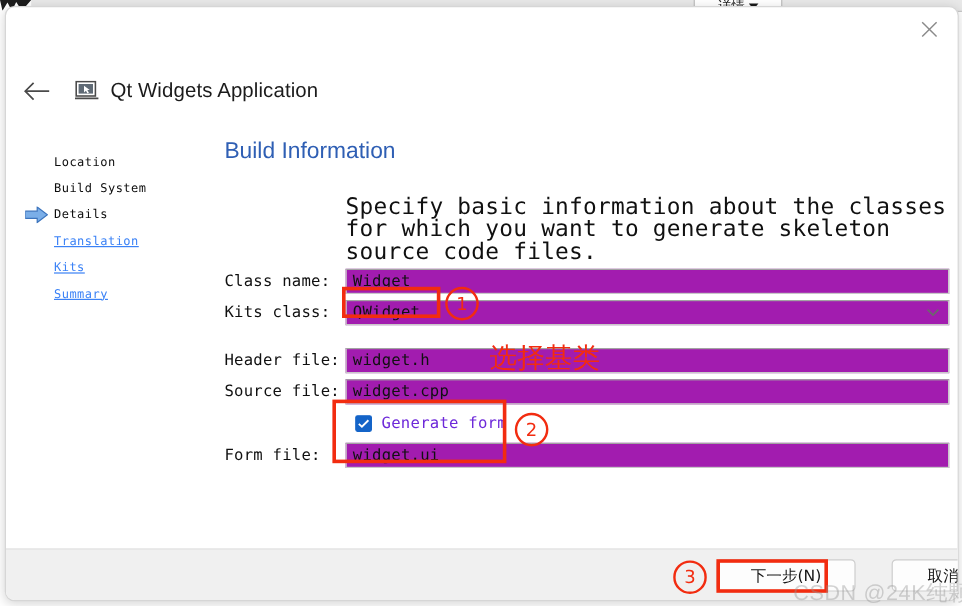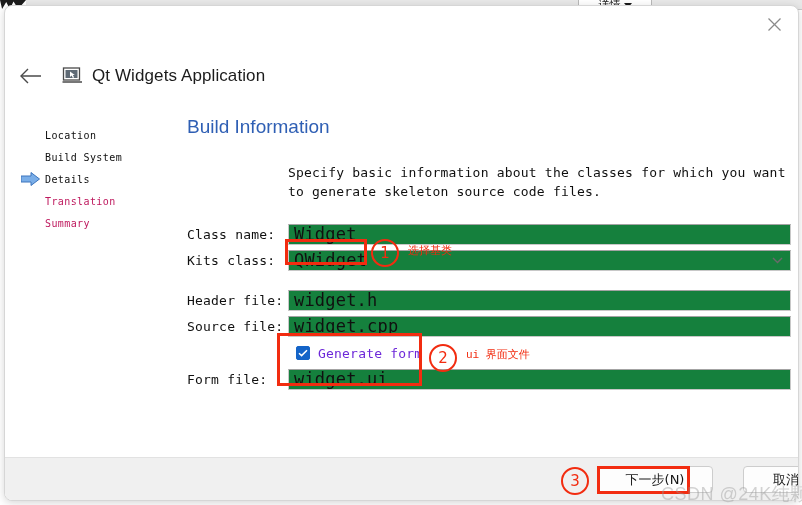--- a/index.html
+++ b/index.html
@@ -136,21 +136,21 @@
     display: flex;
     align-items: center;
     padding-left: 24px;
   }
   .sidebar-label {
     font-family: "DejaVu Sans Mono", monospace;
     font-size: 10px;
     color: #0d0d0d;
     letter-spacing: 0.4px;
   }
-  .sidebar-row.dim .sidebar-label { color: #be185d; }
+  .sidebar-row.dim .sidebar-label { color: #3b82f6; text-decoration: underline; }
   .sidebar-arrow {
     position: absolute;
     left: 0;
     top: 4px;
     width: 19px;
     height: 14px;
   }
 
   
   #content-title {
@@ -160,21 +160,21 @@
     font-size: 19px;
     color: #2f5fb4;
     font-family: "Liberation Sans", sans-serif;
   }
   #content-desc {
     position: absolute;
     left: 283px;
     top: 157px;
     width: 505px;
     font-family: "DejaVu Sans Mono", monospace;
-    font-size: 13px;
+    font-size: 19px;
     line-height: 19px;
     color: #101010;
     letter-spacing: 0.2px;
   }
 
   
   #form-area {
     position: absolute;
     left: 182px;
     top: 217px;
@@ -192,29 +192,29 @@
     text-align: left;
     font-family: "DejaVu Sans Mono", monospace;
     font-size: 13px;
     color: #101010;
     letter-spacing: 0.2px;
     flex: none;
   }
   .form-input {
     flex: 1;
     height: 21px;
-    background: #15803d;
+    background: #a21caf;
     border: 1px solid #c8c8c8;
     border-top-color: #a3a3a3;
     display: flex;
     align-items: center;
     padding-left: 5px;
     box-sizing: border-box;
     font-family: "DejaVu Sans Mono", monospace;
-    font-size: 17px;
+    font-size: 13px;
     color: #101010;
     letter-spacing: 0.2px;
     cursor: text;
   }
   .form-input.combo {
     padding-right: 22px;
     position: relative;
     cursor: default;
   }
   .combo-caret {
@@ -310,23 +310,24 @@
     align-items: center;
     justify-content: center;
     color: #f22c10;
     font-family: "DejaVu Sans", sans-serif;
     font-size: 15px;
     box-sizing: border-box;
   }
   .anno-text {
     position: absolute;
     color: #f22c10;
-    font-family: Liberation Mono, monospace;
-    font-size: 11px;
+    font-family: Liberation Serif, serif;
+    font-size: 23px;
     white-space: nowrap;
+    margin-top: 40px;
   }
 
   #anno-box-1 { left: 285px; top: 239px; width: 82px; height: 26px; }
   #anno-circle-1 { left: 371px; top: 239px; }
   #anno-text-1 { left: 408px; top: 243px; }
 
   #anno-box-2 { left: 277px; top: 333px; width: 145px; height: 53px; }
   #anno-circle-2 { left: 429px; top: 344px; }
   #anno-text-2 { left: 466px; top: 347px; }
 
@@ -395,20 +396,23 @@
     <div class="sidebar-row">
       <span class="sidebar-arrow">
         <svg width="19" height="14" viewBox="0 0 19 14">
           <polygon points="0,4 10,4 10,0.5 18.5,7 10,13.5 10,10 0,10" fill="#7aaee8" stroke="#3c74bd" stroke-width="1"></polygon>
         </svg>
       </span>
       <span class="sidebar-label">Details</span>
     </div>
     <div class="sidebar-row dim">
       <span class="sidebar-label">Translation</span>
+    </div>
+    <div class="sidebar-row dim">
+      <span class="sidebar-label">Kits</span>
     </div>
     <div class="sidebar-row dim">
       <span class="sidebar-label">Summary</span>
     </div>
   </div>
 
   <div id="content-title">Build Information</div>
   <div id="content-desc">Specify basic information about the classes for which you want to generate skeleton source code files.</div>
 
   <div id="form-area">
@@ -465,19 +469,18 @@
 
 </div>
 
 <div id="annotations">
   <div id="anno-box-1" class="anno-box"></div>
   <div id="anno-circle-1" class="anno-circle">1</div>
   <div id="anno-text-1" class="anno-text">选择基类</div>
 
   <div id="anno-box-2" class="anno-box"></div>
   <div id="anno-circle-2" class="anno-circle">2</div>
-  <div id="anno-text-2" class="anno-text">ui 界面文件</div>
 
   <div id="anno-box-3" class="anno-box"></div>
   <div id="anno-circle-3" class="anno-circle">3</div>
 </div>
 
 <div id="watermark">CSDN @24K纯颗</div>
 
 </body></html>

